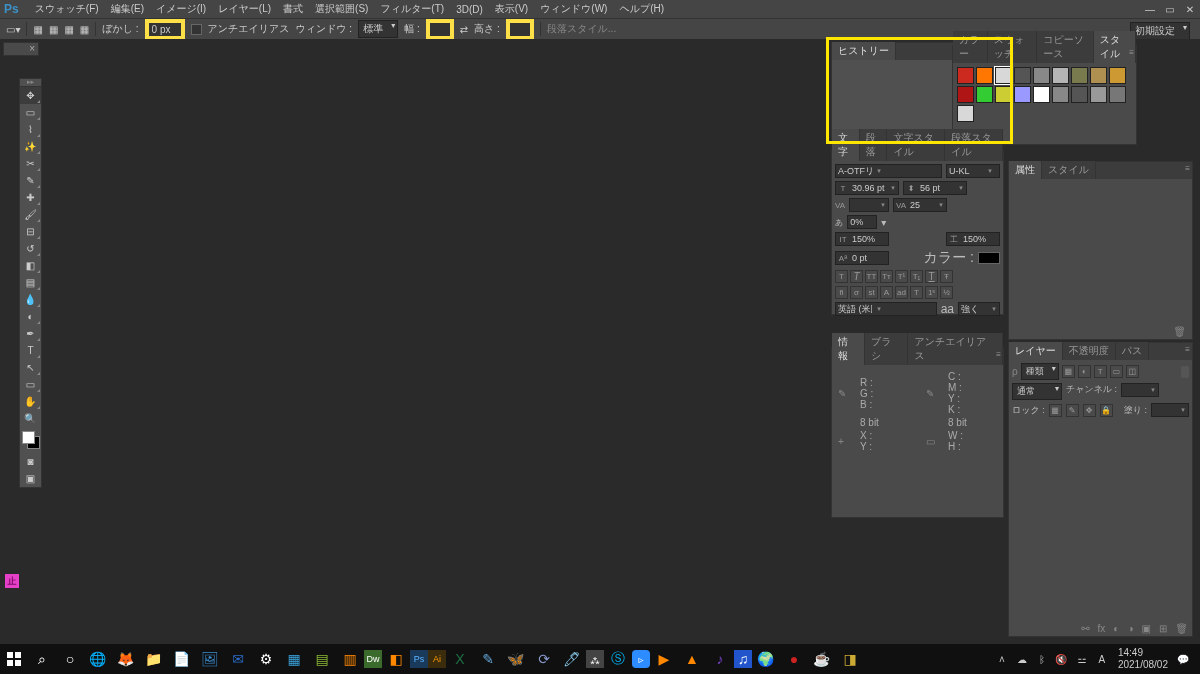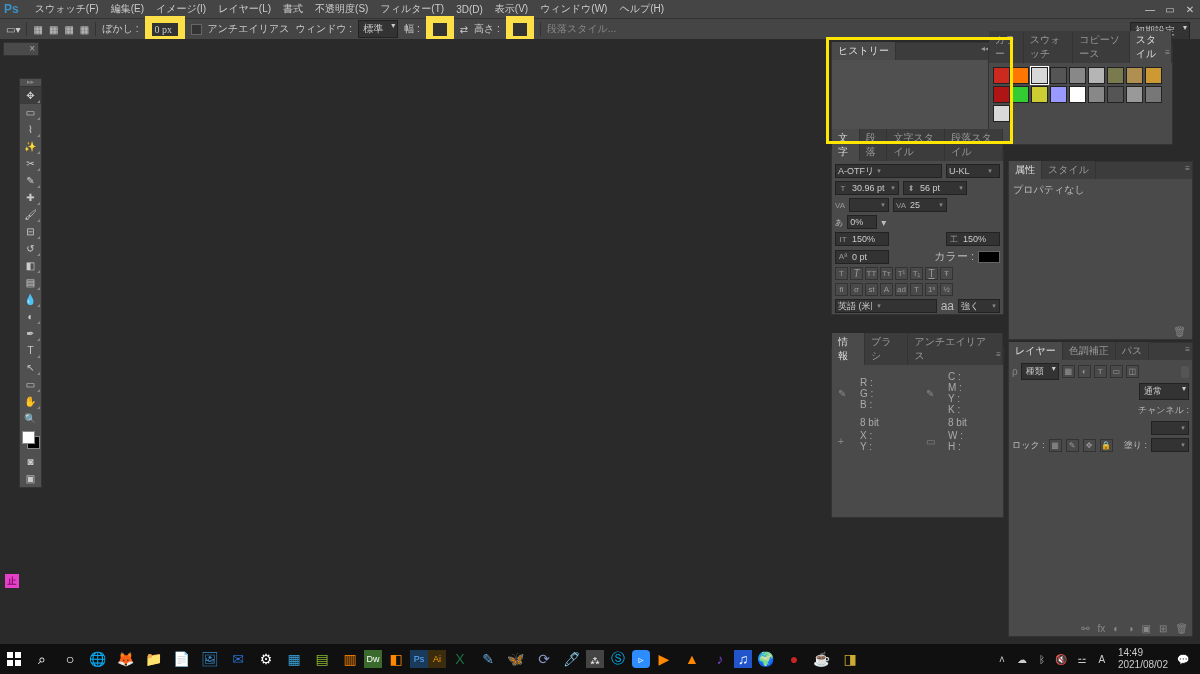--- a/index.html
+++ b/index.html
@@ -6,21 +6,21 @@
 body { width:1200px; height:674px; background:#2a2a2a; overflow:hidden; position:relative; }
 .menubar { height:18px; background:#454545; display:flex; align-items:center; padding-left:4px; color:#ccc; }
 .ps-logo { color:#3c91c8; font-weight:bold; font-size:12px; margin-right:10px; }
 .menu-item { padding:2px 6px; cursor:default; }
 .winctrl { position:absolute; right:0; top:0; display:flex; }
 .winctrl div { width:20px; height:18px; display:flex; align-items:center; justify-content:center; color:#ccc; background:#454545; }
 .optbar { height:21px; background:#454545; border-top:1px solid #333; display:flex; align-items:center; padding:0 6px; color:#ccc; gap:6px; }
 .opt-sep { width:1px; height:14px; background:#333; }
 .opt-drop { background:#333; border:1px solid #222; padding:1px 14px 1px 4px; min-width:40px; position:relative; color:#ccc; }
 .opt-drop:after { content:"▾"; position:absolute; right:2px; top:0; font-size:8px; }
-.opt-input { background:#333; border:7px solid #fde047; color:#ccc; padding:1px 3px; width:40px;font-family:Liberation Serif, serif; }
+.opt-input { background:#333; border:4px solid #fde047; color:#ccc; padding:1px 3px; width:40px; }
 .opt-chk { width:11px; height:11px; border:1px solid #666; background:#333; }
 .workspace-sel { position:absolute; right:10px; top:22px; }
 .workspace-sel .opt-drop { min-width:60px; }
 .main { position:absolute; top:39px; left:0; right:0; bottom:30px; background:#2a2a2a; }
 .doctab { position:absolute; left:3px; top:3px; width:36px; height:14px; background:#4a4a4a; border:1px solid #333; }
 .doctab:before { content:"×"; color:#aaa; position:absolute; right:3px; top:0; }
 .toolbox { position:absolute; left:19px; top:78px; width:23px; background:#505050; border:1px solid #333; }
 .tb-handle { height:8px; background:#505050; border-bottom:1px solid #333; text-align:center; color:#888; font-size:7px; line-height:6px; }
 .tool { width:21px; height:17px; display:flex; align-items:center; justify-content:center; color:#ccc; position:relative; }
 .tool.selected { background:#3c3c3c; }
@@ -36,21 +36,21 @@
 .ptab.active { background:#4a4a4a; color:#ddd; }
 .panel-menu { position:absolute; right:2px; top:2px; color:#999; font-size:8px; }
 .panel-close { position:absolute; right:14px; top:1px; color:#999; font-size:8px; }
 .panel-collapse { position:absolute; right:2px; top:1px; color:#999; font-size:8px; }
 .history-highlight { position:absolute; left:826px; top:37px; width:187px; height:107px; border:3px solid #ffe600; z-index:10; pointer-events:none; }
 .history-panel { left:831px; top:42px; width:173px; height:97px; }
 .history-panel .body { height:74px; background:#4a4a4a; display:flex; }
 .history-panel .left { flex:1; background:#505050; }
 .history-panel .right { width:11px; background:#3c3c3c; }
 .history-panel .footer { height:10px; background:#3c3c3c; display:flex; justify-content:flex-end; gap:10px; padding:1px 14px; color:#888; font-size:8px; }
-.colors-panel { left:988px; top:45px; width:185px; height:100px; }
+.colors-panel { left:952px; top:45px; width:185px; height:100px; }
 .colors-panel .body { padding:4px; display:flex; flex-wrap:wrap; gap:2px; }
 .sw { width:17px; height:17px; border:1px solid #222; }
 .sw.sel { outline:1px solid #fff; }
 .char-panel { left:831px; top:150px; width:173px; height:165px; }
 .char-panel .body { padding:3px; display:flex; flex-direction:column; gap:3px; }
 .crow { display:flex; gap:4px; align-items:center; }
 .cfield { display:flex; align-items:center; background:#333; border:1px solid #222; }
 .cfield .ico { width:14px; text-align:center; color:#999; font-size:8px; }
 .cfield input { background:transparent; border:0; color:#ccc; width:38px; padding:1px 2px; font-size:9px; }
 .cfield .dd { width:10px; text-align:center; color:#888; font-size:7px; }
@@ -58,42 +58,42 @@
 .tbtn { width:13px; height:13px; background:#4a4a4a; border:1px solid #333; display:flex; align-items:center; justify-content:center; color:#999; font-size:8px; }
 .info-panel { left:831px; top:347px; width:173px; height:171px; }
 .info-panel .body { padding:6px; font-size:9px; color:#aaa; }
 .info-grid { display:grid; grid-template-columns:16px 60px 16px 60px; gap:2px 6px; align-items:center; }
 .info-ico { color:#888; }
 .props-panel { left:1008px; top:161px; width:185px; height:179px; }
 .props-panel .body { padding:4px; }
 .layers-panel { left:1008px; top:342px; width:185px; height:295px; }
 .layers-panel .body { padding:3px; }
 .layer-filter { display:flex; gap:3px; align-items:center; margin-bottom:3px; }
-.layer-opts { display:flex; gap:4px; align-items:flex-end; margin-bottom:3px;flex-direction:column; }
+.layer-opts { display:flex; gap:4px; align-items:flex-start; margin-bottom:3px; }
 .lock-row { display:flex; gap:4px; align-items:center; }
 .layers-panel .footer { position:absolute; bottom:2px; right:4px; display:flex; gap:8px; color:#888; font-size:9px; }
 .taskbar { position:absolute; left:0; right:0; bottom:0; height:30px; background:#101010; display:flex; align-items:center; }
 .tb-icon { width:28px; height:28px; display:flex; align-items:center; justify-content:center; font-size:14px; color:#fff; }
 .tb-spacer { flex:1; }
 .tray { display:flex; align-items:center; gap:4px; padding-right:8px; color:#ccc; }
 .tray .clock { text-align:left; line-height:12px; font-size:9px; padding:0 4px; }
 .tray-ico { width:16px; height:16px; display:flex; align-items:center; justify-content:center; font-size:10px; }
 svg { pointer-events:none; }
 </style>
 </head>
 <body>
 
 <div class="menubar">
   <span class="ps-logo">Ps</span>
   <span class="menu-item">スウォッチ(F)</span>
   <span class="menu-item">編集(E)</span>
   <span class="menu-item">イメージ(I)</span>
   <span class="menu-item">レイヤー(L)</span>
   <span class="menu-item">書式</span>
-  <span class="menu-item">不透明度(S)</span>
+  <span class="menu-item">選択範囲(S)</span>
   <span class="menu-item">フィルター(T)</span>
   <span class="menu-item">3D(D)</span>
   <span class="menu-item">表示(V)</span>
   <span class="menu-item">ウィンドウ(W)</span>
   <span class="menu-item">ヘルプ(H)</span>
   <div class="winctrl">
     <div>—</div>
     <div>▭</div>
     <div>✕</div>
   </div>
@@ -269,21 +269,21 @@
       <div class="cfield">
           <span class="ico">工</span>
           <input value="150%" style="">
         </div>
     </div>
     <div class="crow">
       <div class="cfield">
           <span class="ico">Aª</span>
           <input value="0 pt" style="">
         </div>
-      <span style="margin-left:auto;font-size:11px">カラー :</span>
+      <span style="margin-left:auto;font-size:14px">カラー :</span>
       <div style="width:22px;height:12px;background:#000;border:1px solid #666"></div>
     </div>
     <div class="btnrow">
       <div class="tbtn">T</div>
       <div class="tbtn">
           <i>T</i>
         </div>
       <div class="tbtn">TT</div>
       <div class="tbtn">Tᴛ</div>
       <div class="tbtn">T¹</div>
@@ -341,28 +341,27 @@
     </div>
   </div>
 </div>
 
 <div class="panel props-panel">
   <div class="panel-tabs">
     <div class="ptab active">属性</div>
     <div class="ptab">スタイル</div>
   </div>
   <span class="panel-menu">≡</span>
-  <div class="body"><span>プロパティなし</span></div>
   <div style="position:absolute;bottom:2px;right:6px;color:#888">🗑</div>
 </div>
 
 <div class="panel layers-panel">
   <div class="panel-tabs">
     <div class="ptab active">レイヤー</div>
-    <div class="ptab">色調補正</div>
+    <div class="ptab">不透明度</div>
     <div class="ptab">パス</div>
   </div>
   <span class="panel-menu">≡</span>
   <div class="body">
     <div class="layer-filter">
       <span style="color:#888">ρ</span>
       <div class="opt-drop" style="min-width:32px;font-size:9px">種類</div>
       <span class="tbtn">▦</span>
       <span class="tbtn">◐</span>
       <span class="tbtn">T</span>

